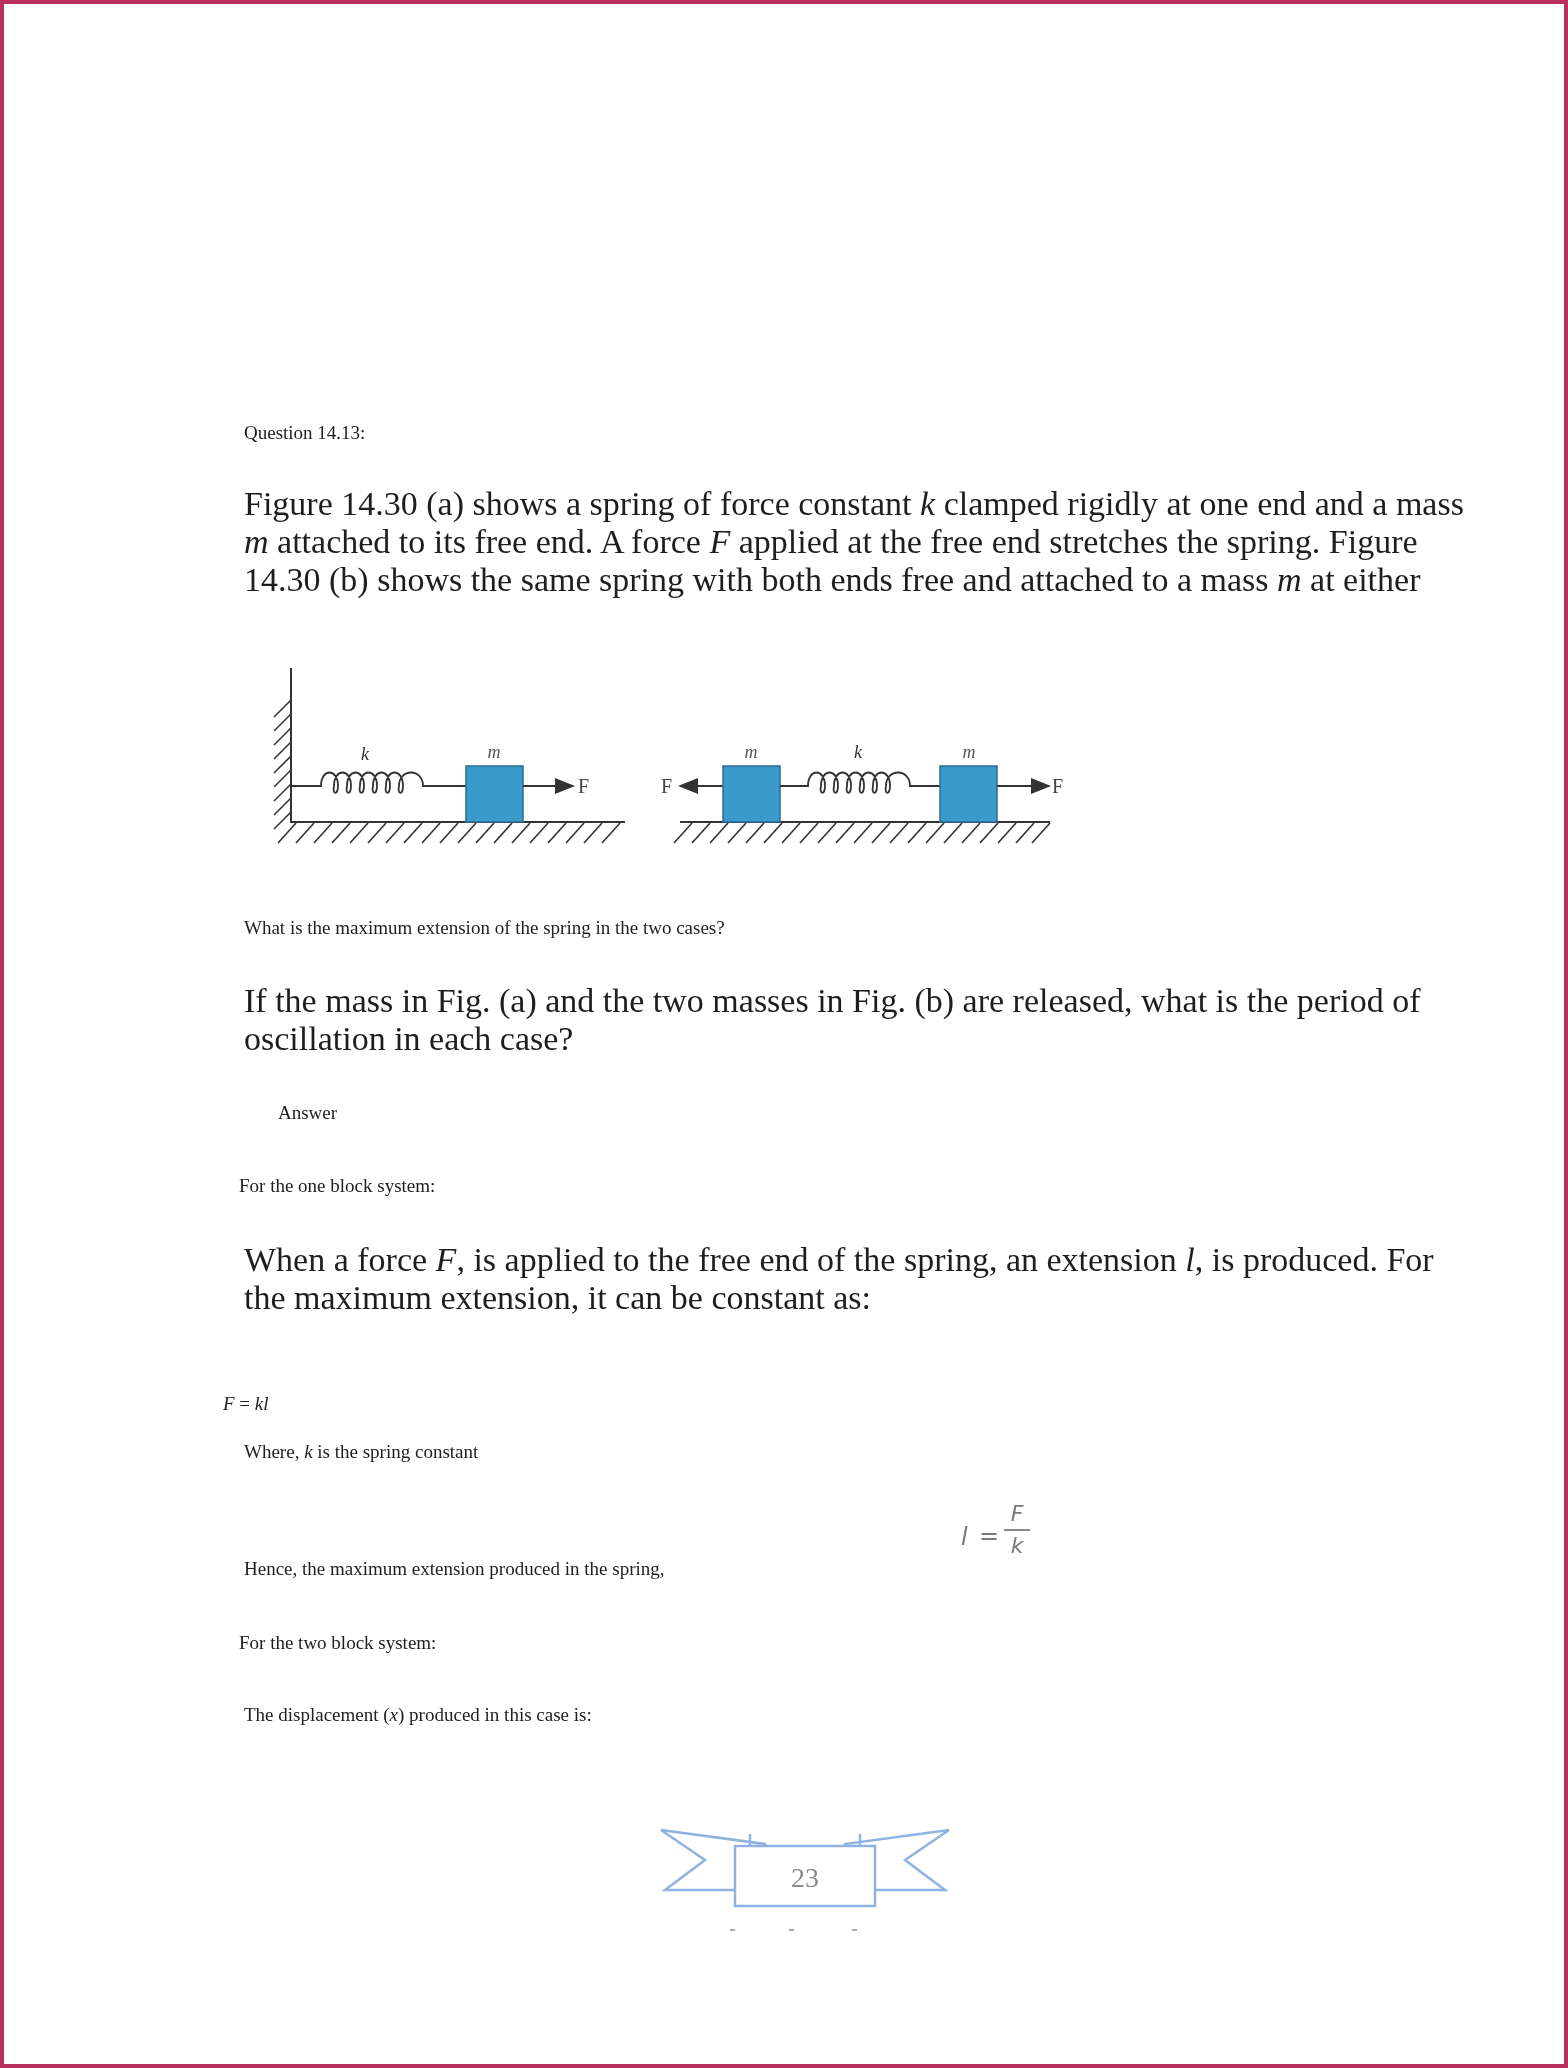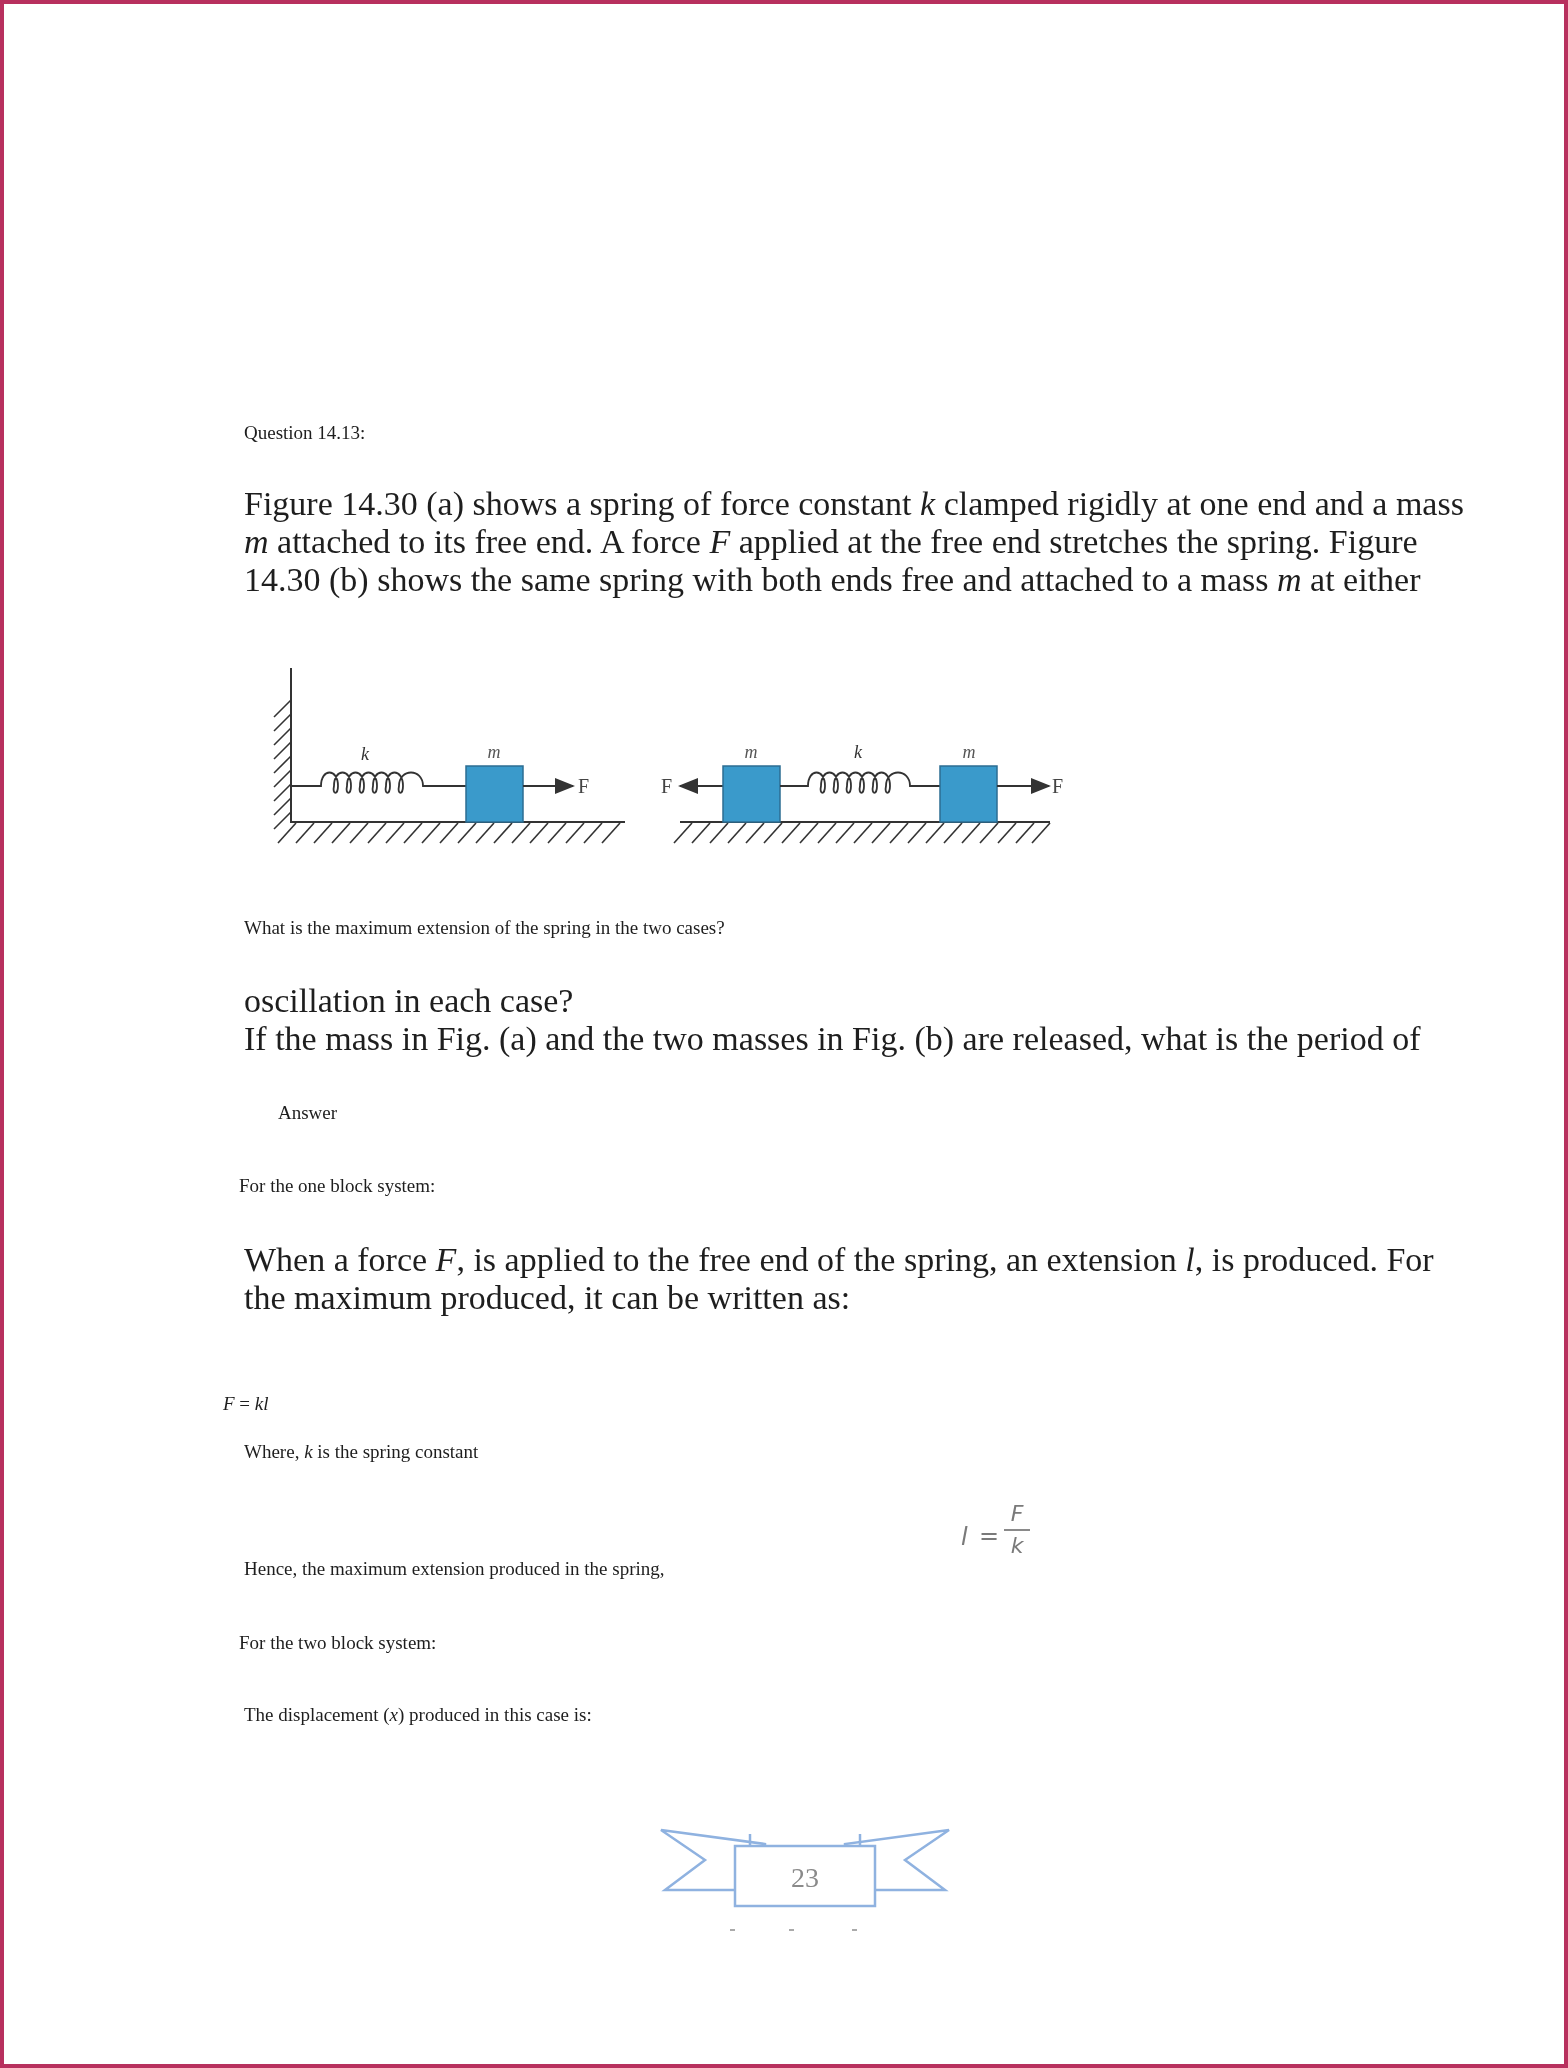--- a/index.html
+++ b/index.html
@@ -134,31 +134,31 @@
     <rect x="940" y="766" width="57" height="56" fill="#3a9acb" stroke="#2c6d93" stroke-width="1.5"></rect>
     <text x="969" y="758" font-size="18" font-style="italic" fill="#555" text-anchor="middle">m</text>
 
     <line x1="997" y1="786" x2="1049" y2="786" stroke="#333" stroke-width="2" marker-end="url(#arrowR)"></line>
     <text x="1052" y="793" font-size="20" fill="#444">F</text>
   </g>
 </svg>
 
 <div class="txt" style="left:244px; top:909px;">What is the maximum extension of the spring in the two cases?</div>
 <div class="para" style="left:244px; top:982px; width:1106px;">
+  <span class="ln">If the mass in Fig. (a) and the two masses in Fig. (b) are released, what is the period of</span>
   <span class="ln last">oscillation in each case?</span>
-  <span class="ln">If the mass in Fig. (a) and the two masses in Fig. (b) are released, what is the period of</span>
 </div>
 
 <div class="txt" style="left:242px; top:1094px;margin-left:36px;">Answer</div>
 
 <div class="txt ul" style="left:239px; top:1167px;">For the one block system:</div>
 
 <div class="para" id="one-block-text" style="left:244px; top:1241px; width:1128px;">
     <span class="ln">When a force <i>F</i>, is applied to the free end of the spring, an extension <i>l</i>, is produced. For</span>
-    <span class="ln last">the maximum produced, it can be written as:</span>
+    <span class="ln last">the maximum extension, it can be constant as:</span>
   </div>
 
 <div class="txt" style="left:223px; top:1354px;margin-top:31px;"><i>F</i><span> = </span><i>kl</i></div>
 
 <div class="txt" style="left:244px; top:1433px;"><span>Where, </span><i>k</i><span> is the spring constant</span></div>
 
 <div class="txt" style="left:244px; top:1550px;text-align:center;">Hence, the maximum extension produced in the spring,</div>
 
 <div class="formula" style="left:961px; top:1523px; font-size:24px;">l</div>
 <div class="formula" style="left:979px; top:1522px; font-size:24px; font-style:normal;">=</div>

